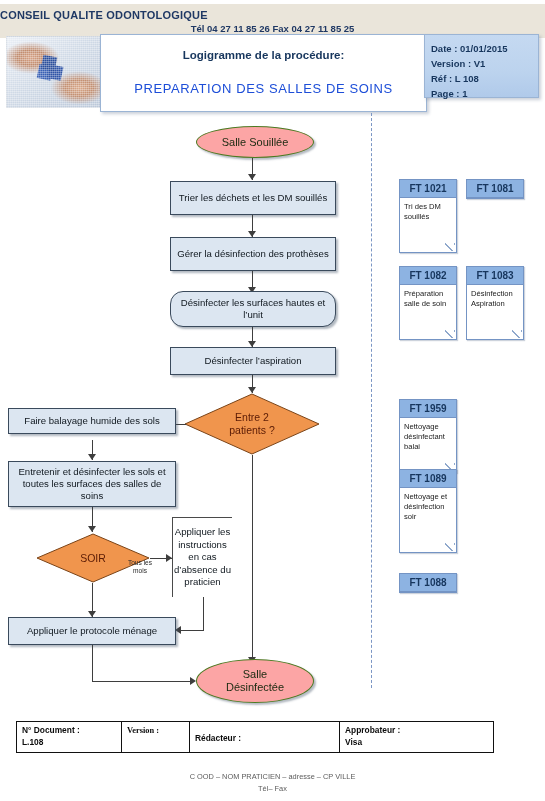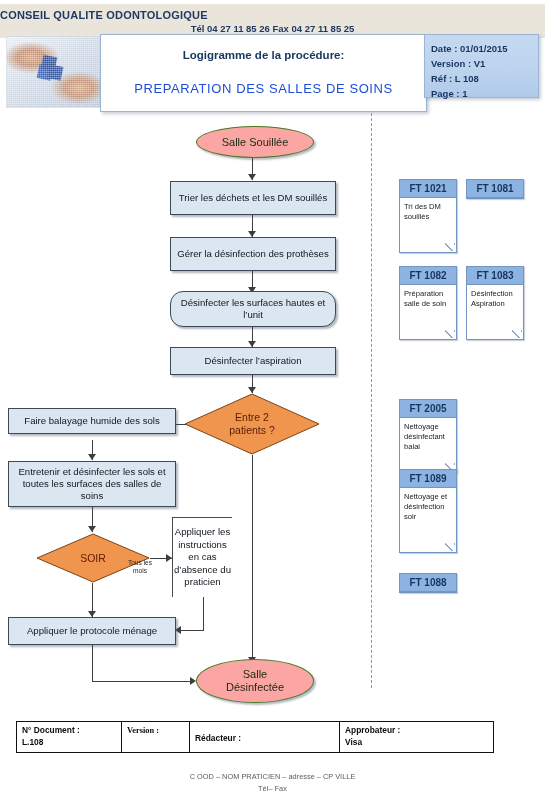--- a/index.html
+++ b/index.html
@@ -355,21 +355,21 @@
 
   <div class="ft" style="left:466px; top:266px;">
     <div class="ft-head">FT 1083</div>
     <div class="ft-body">
       <span>Désinfection Aspiration</span>
       <span class="ft-fold"></span>
     </div>
   </div>
 
   <div class="ft" style="left:399px; top:399px;">
-    <div class="ft-head">FT 2005</div>
+    <div class="ft-head">FT 1959</div>
     <div class="ft-body">
       <span>Nettoyage désinfectant balai</span>
       <span class="ft-fold"></span>
     </div>
   </div>
 
   <div class="ft" style="left:399px; top:469px;">
     <div class="ft-head">FT 1089</div>
     <div class="ft-body" style="min-height:50px;">
       <span>Nettoyage et désinfection soir</span>

